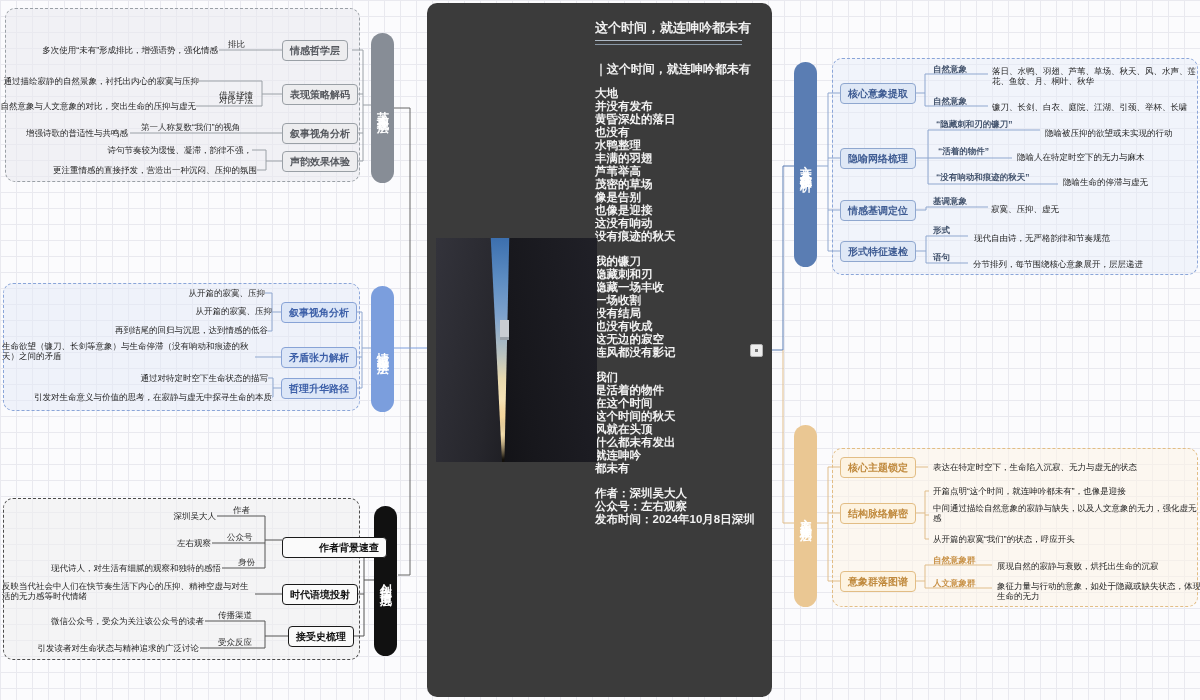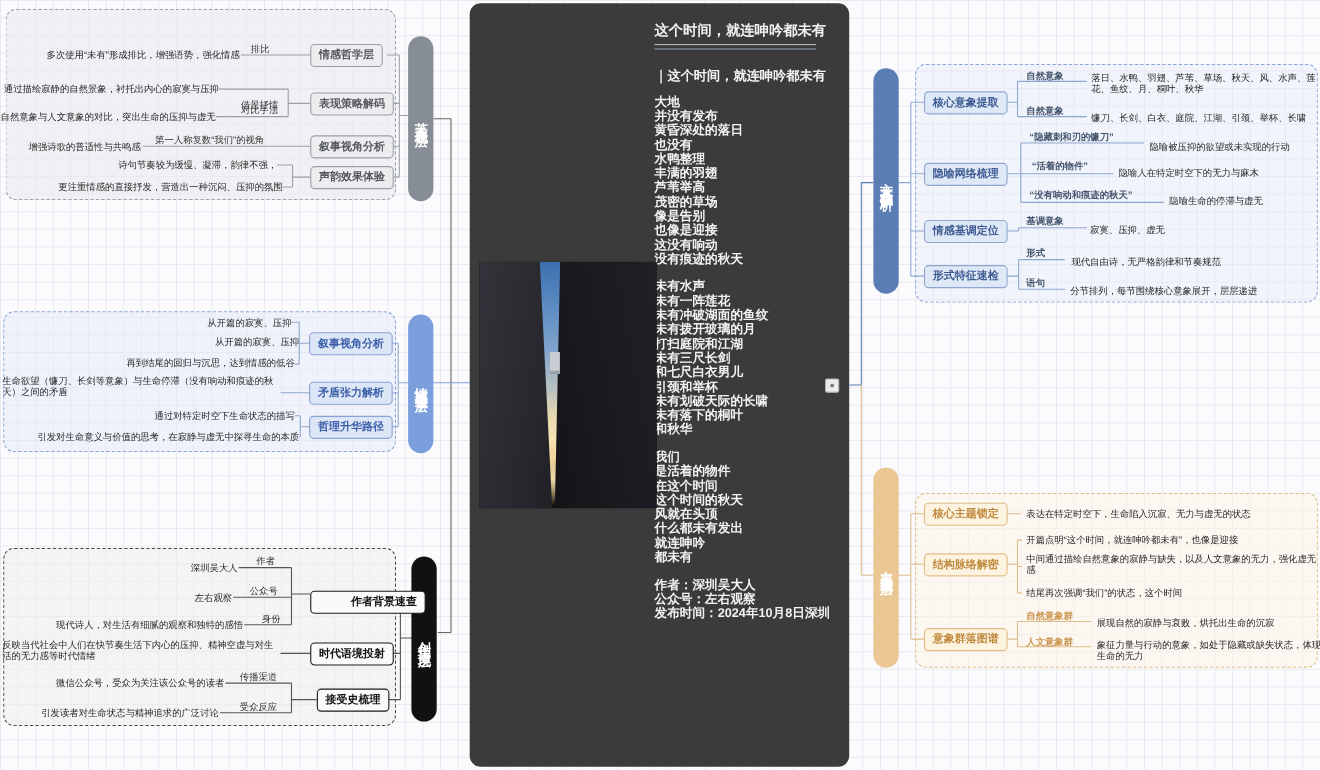--- a/index.html
+++ b/index.html
@@ -149,21 +149,21 @@
   <div class="t" style="left:973px;top:259px;">分节排列，每节围绕核心意象展开，层层递进</div>
 
   <div class="node o" style="left:840px;top:457px;">核心主题锁定</div>
   <div class="node o" style="left:840px;top:503px;">结构脉络解密</div>
   <div class="node o" style="left:840px;top:571px;">意象群落图谱</div>
   <div class="lbl tan" style="left:933px;top:555px;">自然意象群</div>
   <div class="lbl tan" style="left:933px;top:578px;">人文意象群</div>
   <div class="t" style="left:933px;top:462px;">表达在特定时空下，生命陷入沉寂、无力与虚无的状态</div>
   <div class="t" style="left:933px;top:486px;">开篇点明“这个时间，就连呻吟都未有”，也像是迎接</div>
   <div class="t wrap" style="left:933px;top:503px;width:264px;">中间通过描绘自然意象的寂静与缺失，以及人文意象的无力，强化虚无感</div>
-  <div class="t" style="left:933px;top:534px;">结尾再次强调“我们”的状态，这个时间</div>
+  <div class="t" style="left:933px;top:534px;">从开篇的寂寞“我们”的状态，呼应开头</div>
   <div class="t" style="left:997px;top:561px;">展现自然的寂静与衰败，烘托出生命的沉寂</div>
   <div class="t wrap" style="left:997px;top:581px;width:204px;">象征力量与行动的意象，如处于隐藏或缺失状态，体现生命的无力</div>
 
   <div id="panel">
     <div class="title">这个时间，就连呻吟都未有</div>
     <div class="divider"></div>
     <div class="subtitle">｜这个时间，就连呻吟都未有</div>
     <div id="poem">
       <div id="poem-lines">
           <div class="stanza">
@@ -174,31 +174,28 @@
             <div>水鸭整理</div>
             <div>丰满的羽翅</div>
             <div>芦苇举高</div>
             <div>茂密的草场</div>
             <div>像是告别</div>
             <div>也像是迎接</div>
             <div>这没有响动</div>
             <div>没有痕迹的秋天</div>
           </div>
           <div class="stanza">
-            <div>未有水声</div>
-            <div>未有一阵莲花</div>
-            <div>未有冲破湖面的鱼纹</div>
-            <div>未有拨开玻璃的月</div>
-            <div>打扫庭院和江湖</div>
-            <div>未有三尺长剑</div>
-            <div>和七尺白衣男儿</div>
-            <div>引颈和举杯</div>
-            <div>未有划破天际的长啸</div>
-            <div>未有落下的桐叶</div>
-            <div>和秋华</div>
+            <div>我的镰刀</div>
+            <div>隐藏刺和刃</div>
+            <div>隐藏一场丰收</div>
+            <div>一场收割</div>
+            <div>没有结局</div>
+            <div>也没有收成</div>
+            <div>这无边的寂空</div>
+            <div>连风都没有影记</div>
           </div>
           <div class="stanza">
             <div>我们</div>
             <div>是活着的物件</div>
             <div>在这个时间</div>
             <div>这个时间的秋天</div>
             <div>风就在头顶</div>
             <div>什么都未有发出</div>
             <div>就连呻吟</div>
             <div>都未有</div>

